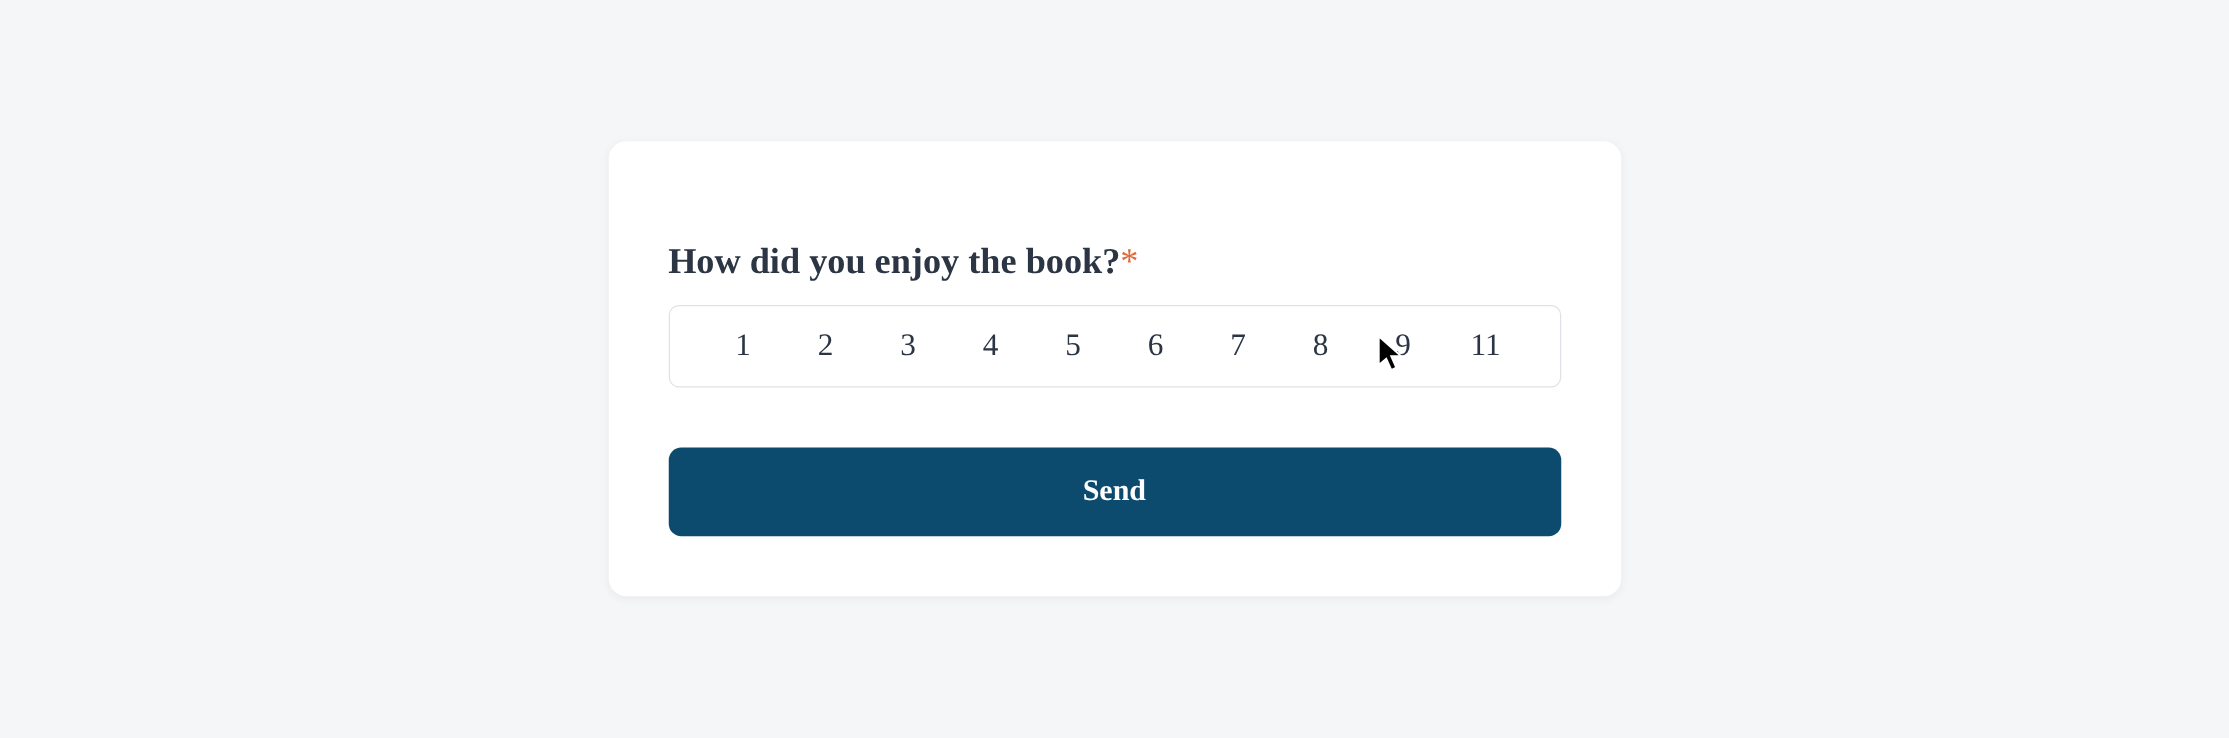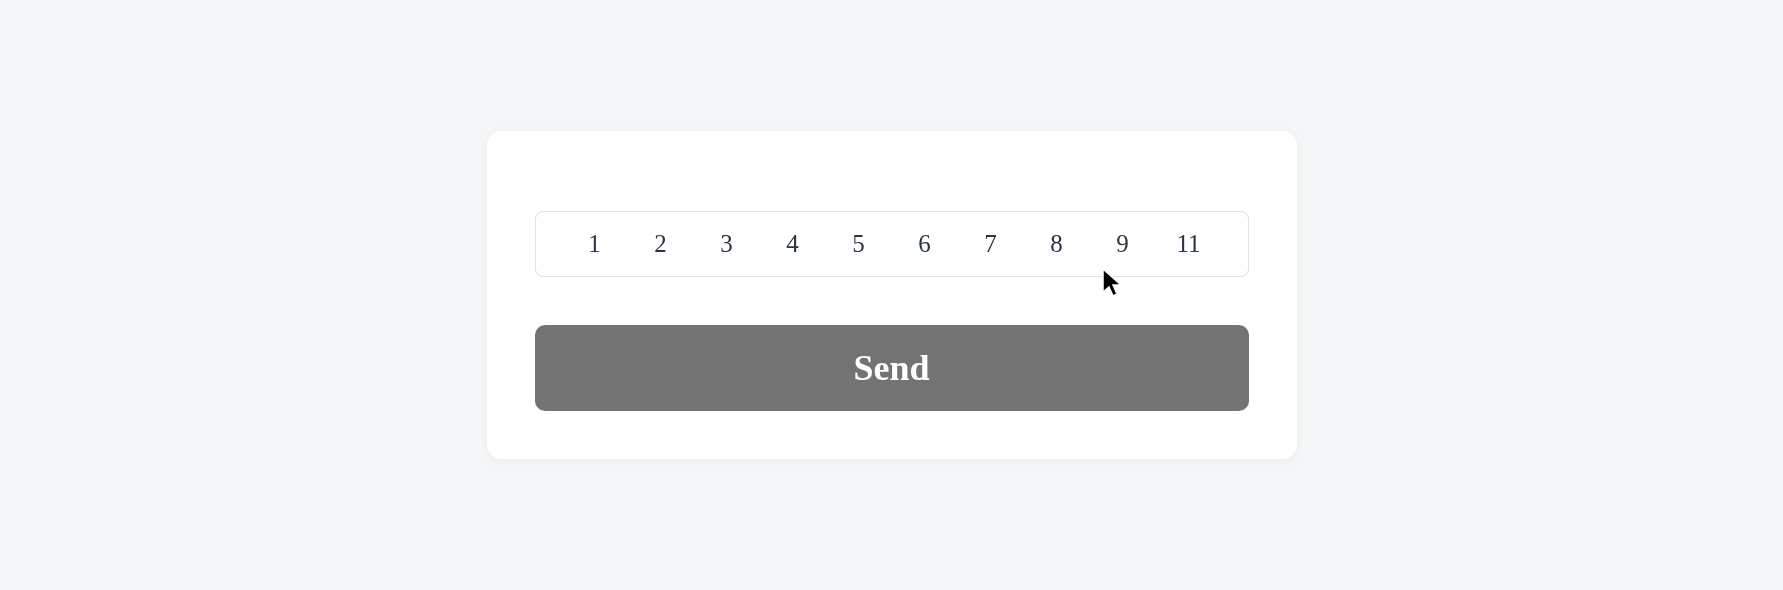--- a/index.html
+++ b/index.html
@@ -46,41 +46,44 @@
     .rating-item {
       font-size: 25px;
       color: #2b3544;
       cursor: pointer;
       flex: 1;
       text-align: center;
       font-family: Georgia, 'Times New Roman', serif;
     }
     .send-button {
       width: 100%;
-      background: #737373;
+      background: #0c4a6e;
       color: #ffffff;
       border: none;
       border-radius: 10px;
       padding: 22px 0;
-      font-size: 36px;
+      font-size: 24px;
       font-weight: bold;
       cursor: pointer;
       font-family: Georgia, 'Times New Roman', serif;
     }
     .cursor {
       position: absolute;
       left: 1102px;
       top: 268px;
       pointer-events: none;
     }
   </style>
 </head>
 <body>
 
 <div class="card">
+  <div class="question-label">
+    <span>How did you enjoy the book?</span><span class="required">*</span>
+  </div>
   <div class="rating-container">
     <span class="rating-item">1</span>
     <span class="rating-item">2</span>
     <span class="rating-item">3</span>
     <span class="rating-item">4</span>
     <span class="rating-item">5</span>
     <span class="rating-item">6</span>
     <span class="rating-item">7</span>
     <span class="rating-item">8</span>
     <span class="rating-item">9</span>

